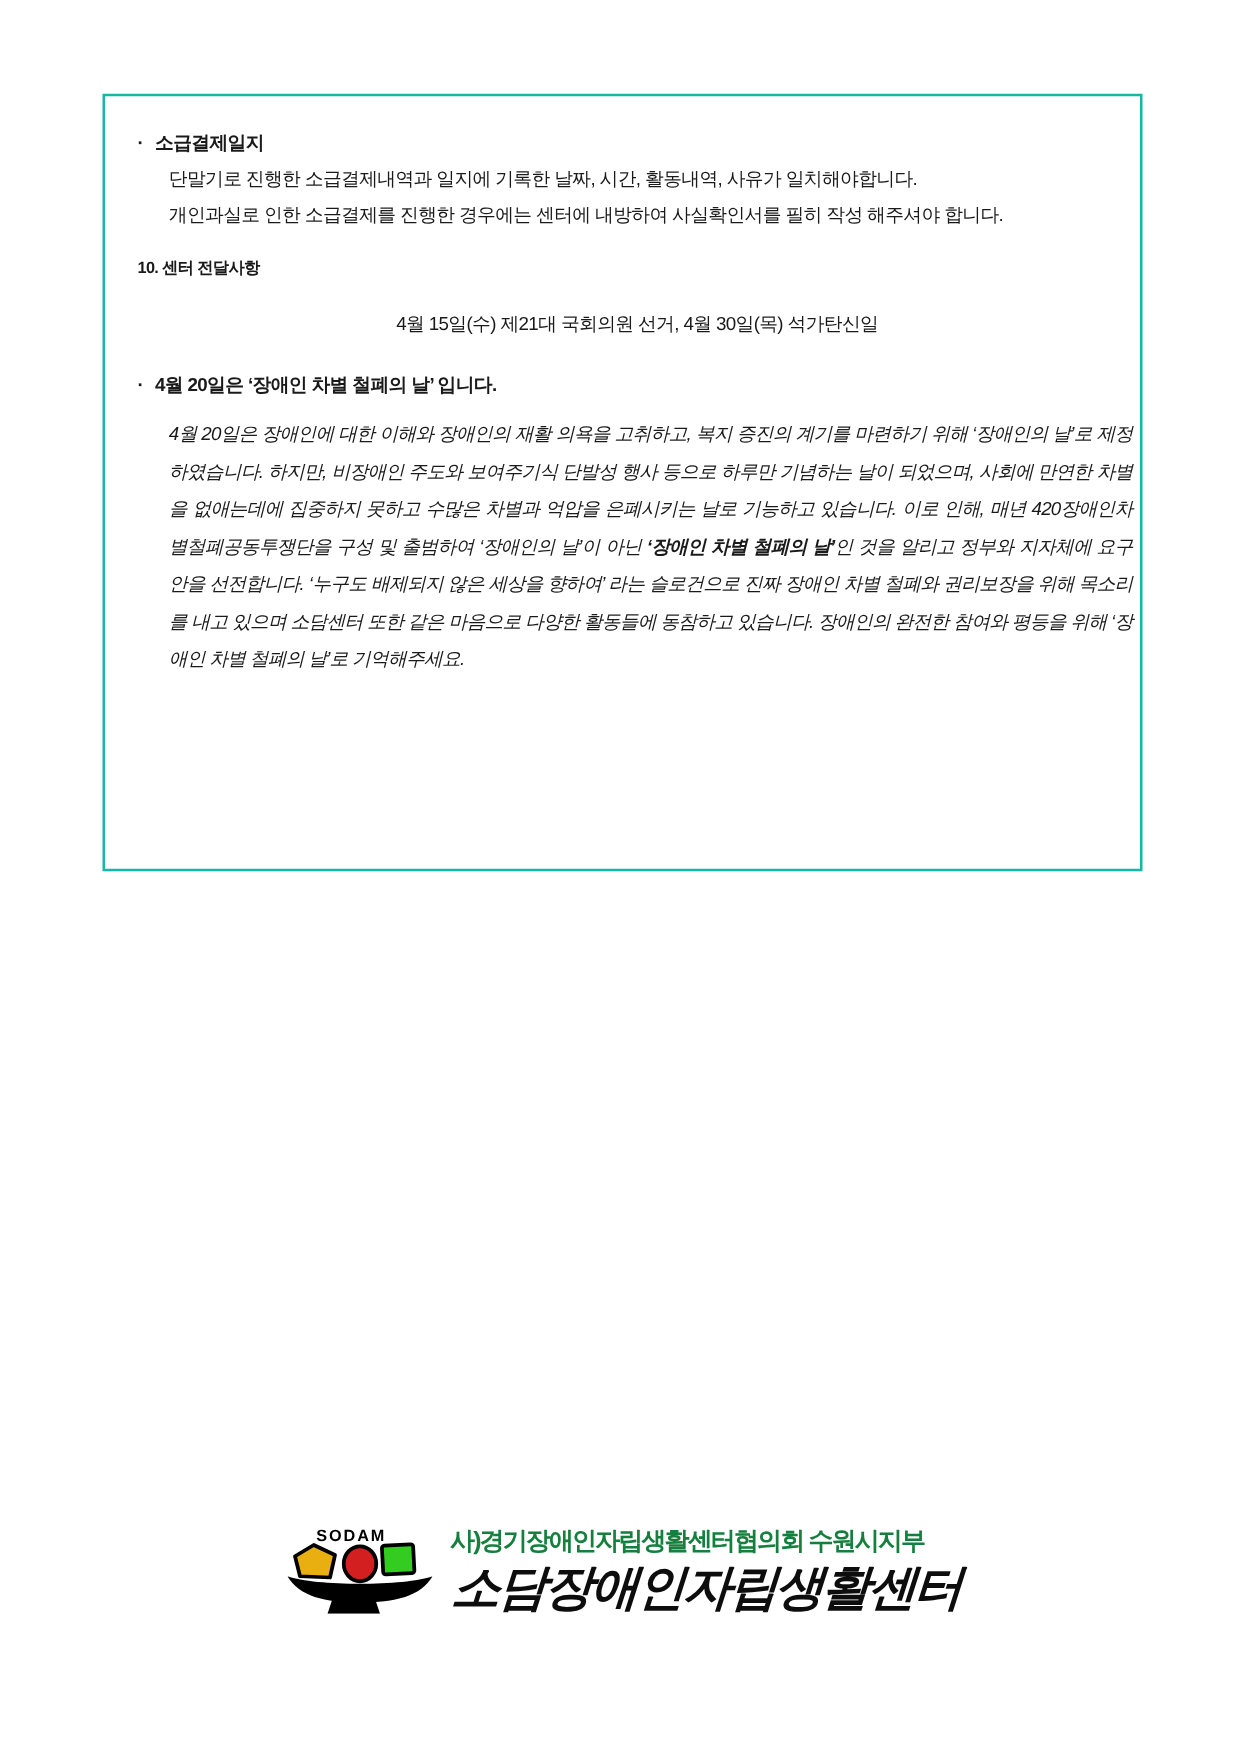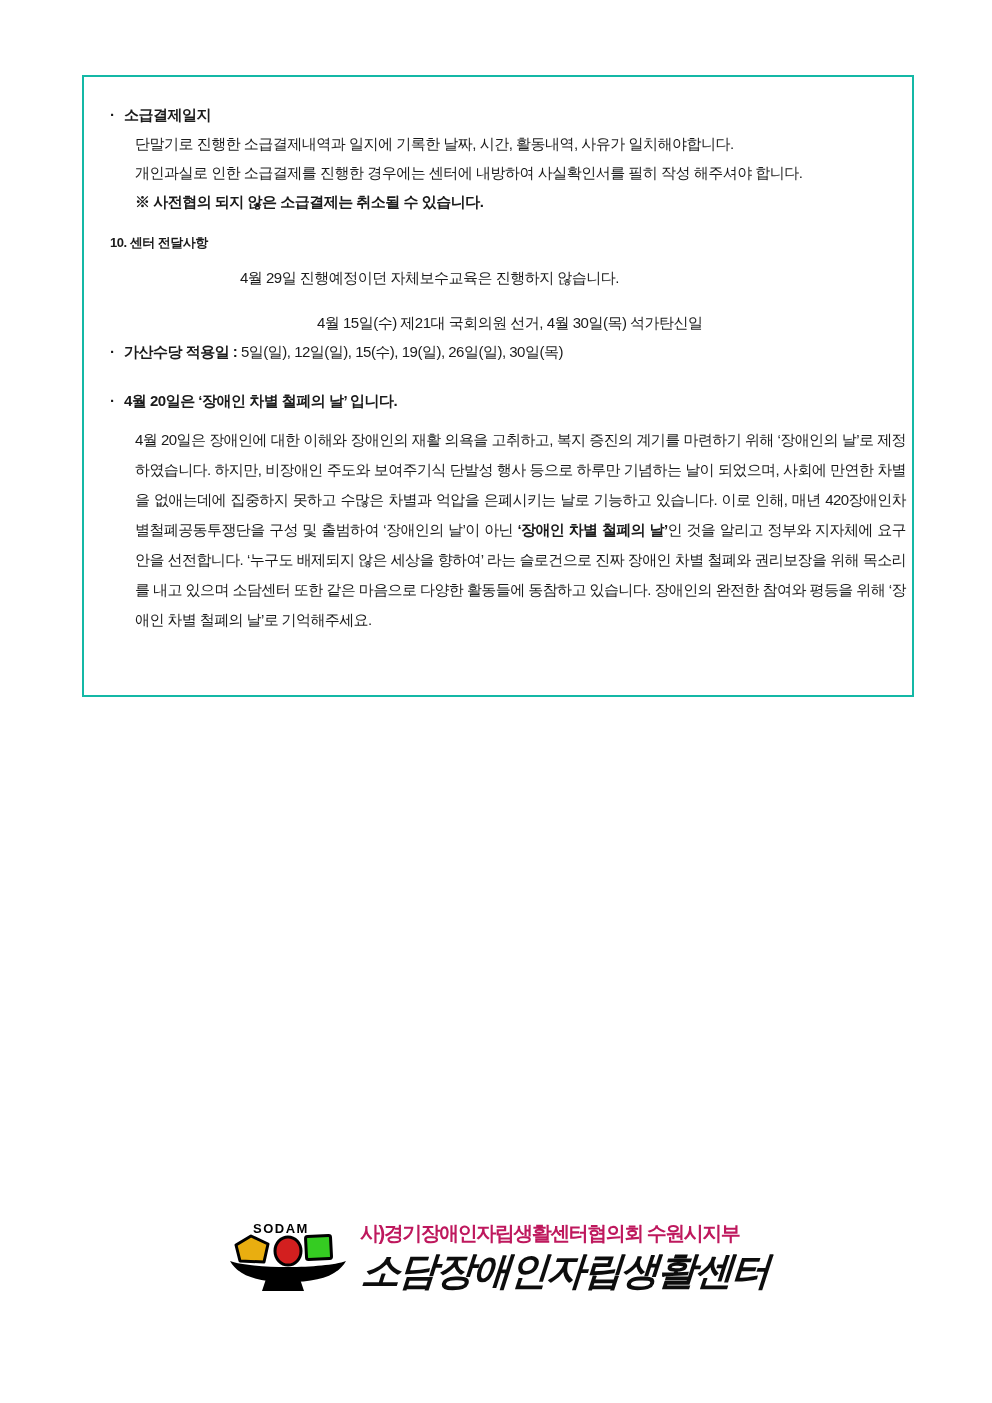--- a/index.html
+++ b/index.html
@@ -23,59 +23,55 @@
 
   .sec10-title {
     margin:12px 0 5px 0; font-size:13px; line-height:30px;
     font-weight:bold; letter-spacing:-0.5px;
   }
   .day-title { margin-top:20px; font-weight:bold; }
   .para {
     margin:10px 0 0 25px; width:771px;
     font-size:15px; line-height:30px; letter-spacing:-0.6px;
     text-align:justify;
+    font-style:italic;
   }
 
   
   .footer { position:absolute; left:230px; top:1221px; display:flex; align-items:flex-start; }
   .logo-mark { width:116px; height:70px; flex:0 0 auto; }
   .footer-text { margin-left:14px; }
   .org-line {
     font-size:20px; font-weight:bold; letter-spacing:-1.5px;
-    line-height:24px; color:#be185d;
+    line-height:24px; color:#15803d;
   }
   .center-name {
     font-size:39px; font-weight:bold; font-style:italic;
     letter-spacing:-2px; line-height:48px; color:#0d0d0d;
     transform:skewX(-4deg); transform-origin:left bottom; margin-top:2px;
   }
 </style>
 </head>
 <body>
 
 <div class="page">
 
   <div class="notice-box">
 
     <div class="row">
       <span class="bullet">·</span><span class="b">소급결제일지</span>
     </div>
     <div class="row indent1">단말기로 진행한 소급결제내역과 일지에 기록한 날짜, 시간, 활동내역, 사유가 일치해야합니다.</div>
     <div class="row indent1">개인과실로 인한 소급결제를 진행한 경우에는 센터에 내방하여 사실확인서를 필히 작성 해주셔야 합니다.</div>
-    <div class="row indent1 b">※ 사전협의 되지 않은 소급결제는 취소될 수 있습니다.</div>
 
     <div class="sec10-title">10. 센터 전달사항</div>
 
-    <div class="row sub1">4월 29일 진행예정이던 자체보수교육은 진행하지 않습니다.</div>
 
     <div class="row sub2">4월 15일(수) 제21대 국회의원 선거, 4월 30일(목) 석가탄신일</div>
 
-    <div class="row">
-      <span class="bullet">·</span><span class="b">가산수당 적용일</span><span class="b"> : </span><span>5일(일), 12일(일), 15(수), 19(일), 26일(일), 30일(목)</span>
-    </div>
 
     <div class="row day-title">
       <span class="bullet">·</span><span>4월 20일은 ‘장애인 차별 철폐의 날’ 입니다.</span>
     </div>
     <p class="para"><span>4월 20일은 장애인에 대한 이해와 장애인의 재활 의욕을 고취하고, 복지 증진의 계기를 마련하기 위해 ‘장애인의 날’로 제정하였습니다. 하지만, 비장애인 주도와 보여주기식 단발성 행사 등으로 하루만 기념하는 날이 되었으며, 사회에 만연한 차별을 없애는데에 집중하지 못하고 수많은 차별과 억압을 은폐시키는 날로 기능하고 있습니다. 이로 인해, 매년 420장애인차별철폐공동투쟁단을 구성 및 출범하여 ‘장애인의 날’이 아닌 </span><span class="b">‘장애인 차별 철폐의 날’</span><span>인 것을 알리고 정부와 지자체에 요구안을 선전합니다. ‘누구도 배제되지 않은 세상을 향하여’ 라는 슬로건으로 진짜 장애인 차별 철폐와 권리보장을 위해 목소리를 내고 있으며 소담센터 또한 같은 마음으로 다양한 활동들에 동참하고 있습니다. 장애인의 완전한 참여와 평등을 위해 ‘장애인 차별 철폐의 날’로 기억해주세요.</span></p>
   </div>
 
   <div class="footer">
     <svg class="logo-mark" viewBox="0 0 116 70" xmlns="http://www.w3.org/2000/svg">
       <text x="51" y="12" text-anchor="middle" font-family="Liberation Sans, sans-serif" font-size="13" font-weight="bold" letter-spacing="1.5" fill="#000000">SODAM</text>

